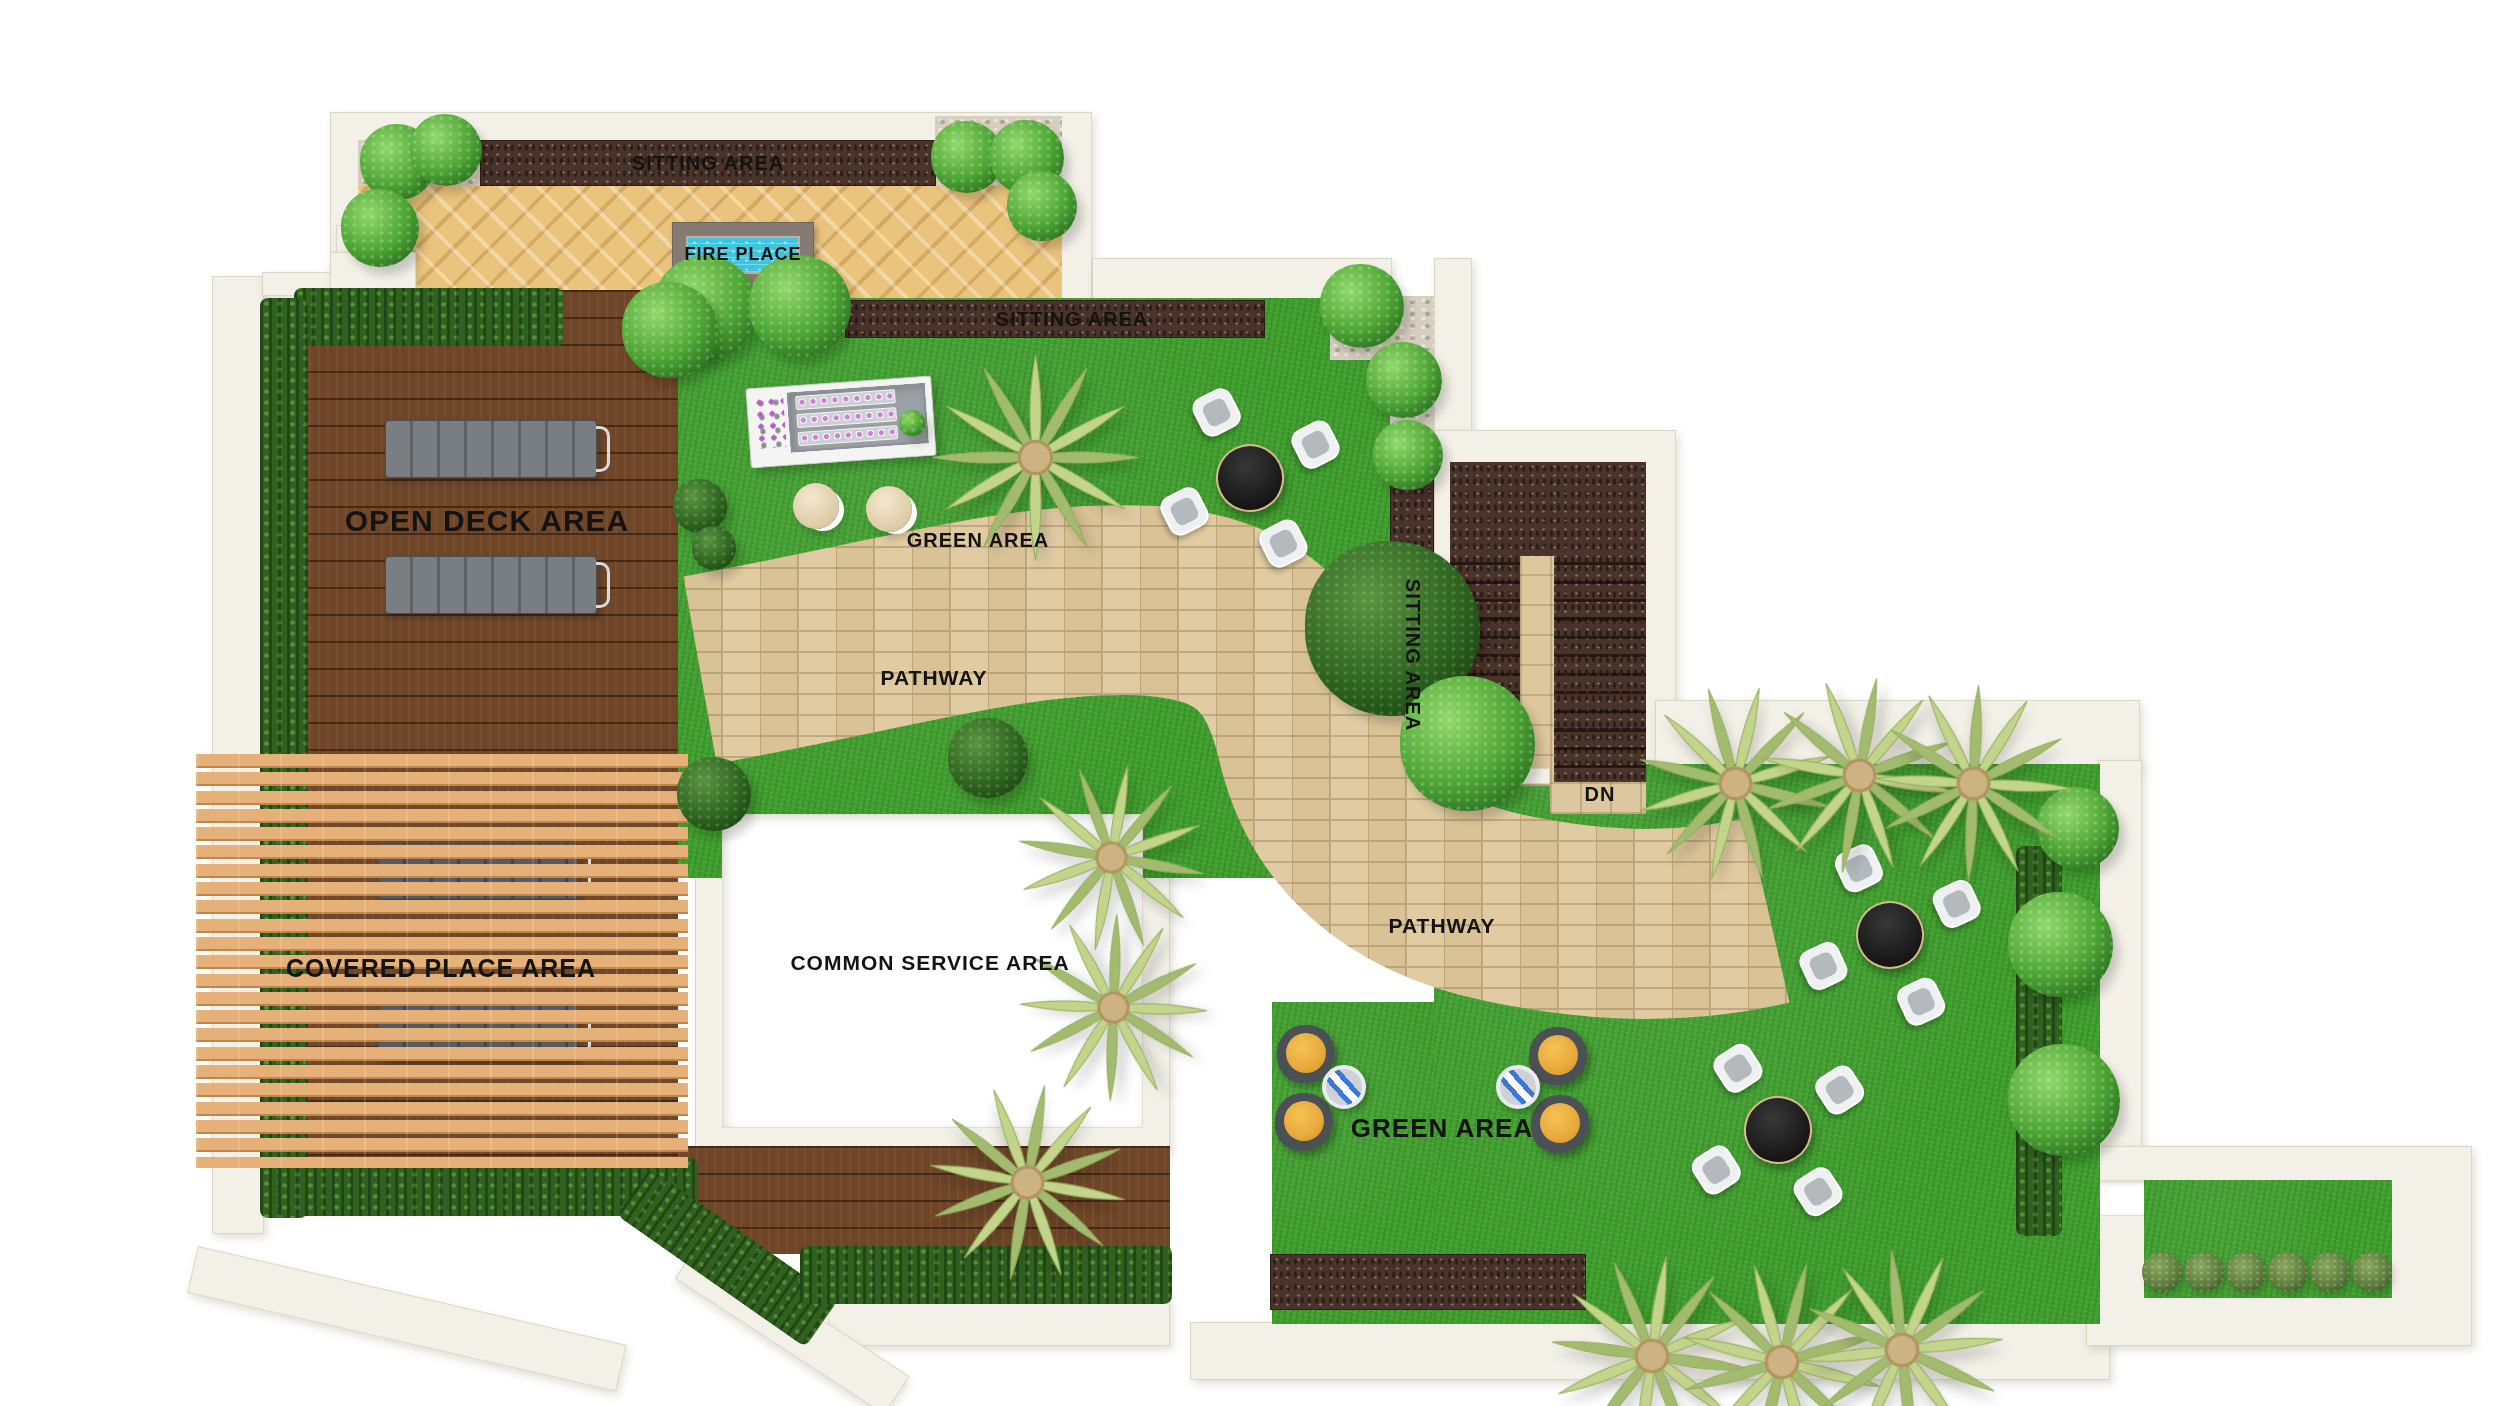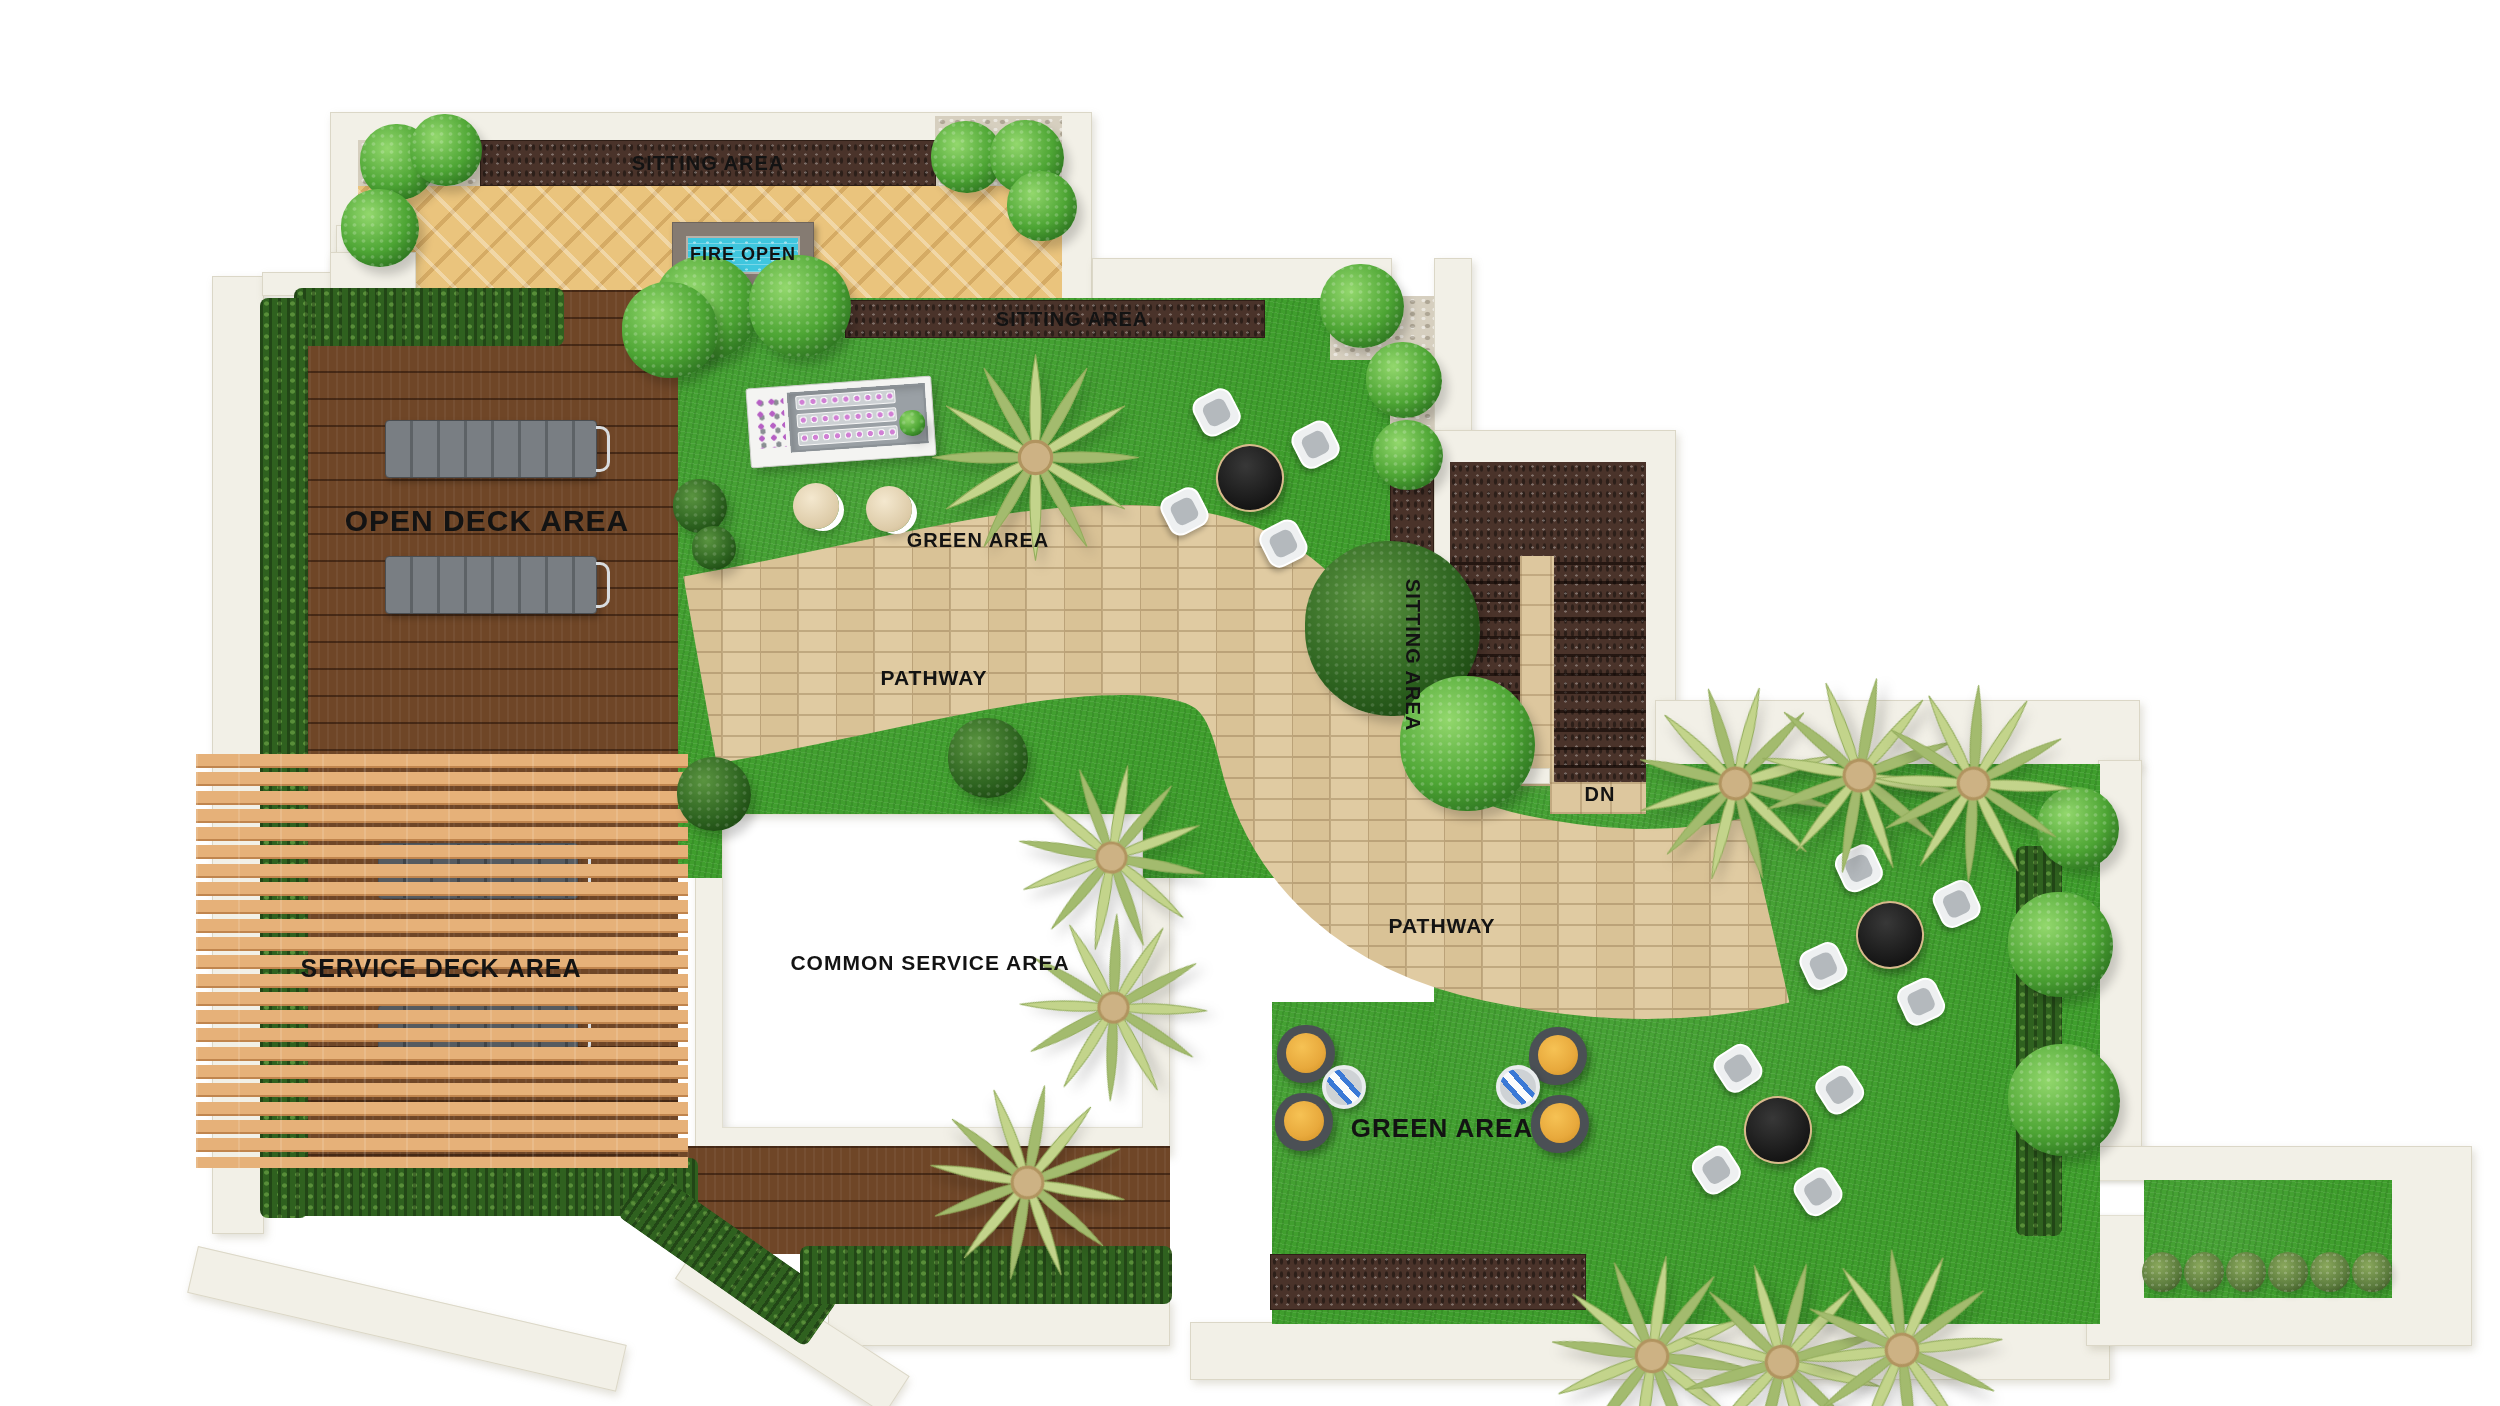--- a/index.html
+++ b/index.html
@@ -306,23 +306,23 @@
   <svg class="palm" viewBox="-100 -100 200 200" style="left:1016px;top:910px;width:195px;height:195px;transform:rotate(-28deg);">
       <use href="#palmshape"></use>
     </svg>
   <svg class="palm" viewBox="-100 -100 200 200" style="left:925px;top:1080px;width:205px;height:205px;transform:rotate(40deg);">
       <use href="#palmshape"></use>
     </svg>
 
   <div class="lbl f20" style="left:708px;top:163px;">SITTING AREA</div>
   <div class="lbl f20" style="left:1072px;top:319px;">SITTING AREA</div>
   <div class="lbl lbl-v f20" style="left:1412px;top:655px;">SITTING AREA</div>
-  <div class="lbl f18" style="left:743px;top:254px;">FIRE OPEN</div>
+  <div class="lbl f18" style="left:743px;top:254px;">FIRE PLACE</div>
   <div class="lbl f30" style="left:487px;top:521px;">OPEN DECK AREA</div>
   <div class="lbl f20" style="left:978px;top:540px;">GREEN AREA</div>
   <div class="lbl f21" style="left:934px;top:678px;">PATHWAY</div>
   <div class="lbl f21" style="left:1442px;top:926px;">PATHWAY</div>
   <div class="lbl f16" style="left:1600px;top:794px;">DN</div>
-  <div class="lbl f25" style="left:441px;top:968px;">SERVICE DECK AREA</div>
+  <div class="lbl f25" style="left:441px;top:968px;">COVERED PLACE AREA</div>
   <div class="lbl f21" style="left:930px;top:963px;">COMMON SERVICE AREA</div>
   <div class="lbl f26" style="left:1442px;top:1128px;">GREEN AREA</div>
 
 </div>
 
 </body></html>

